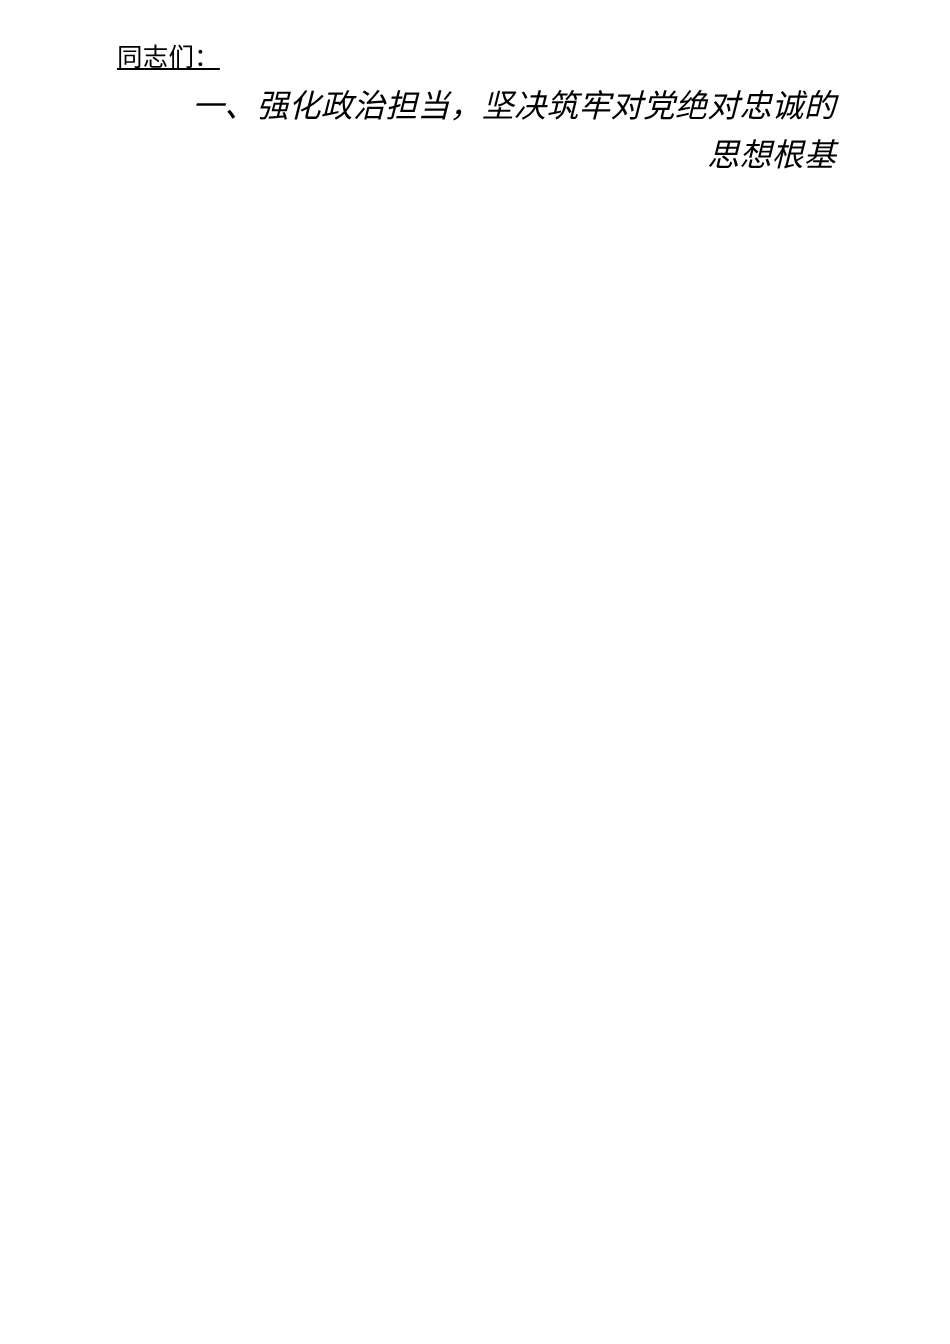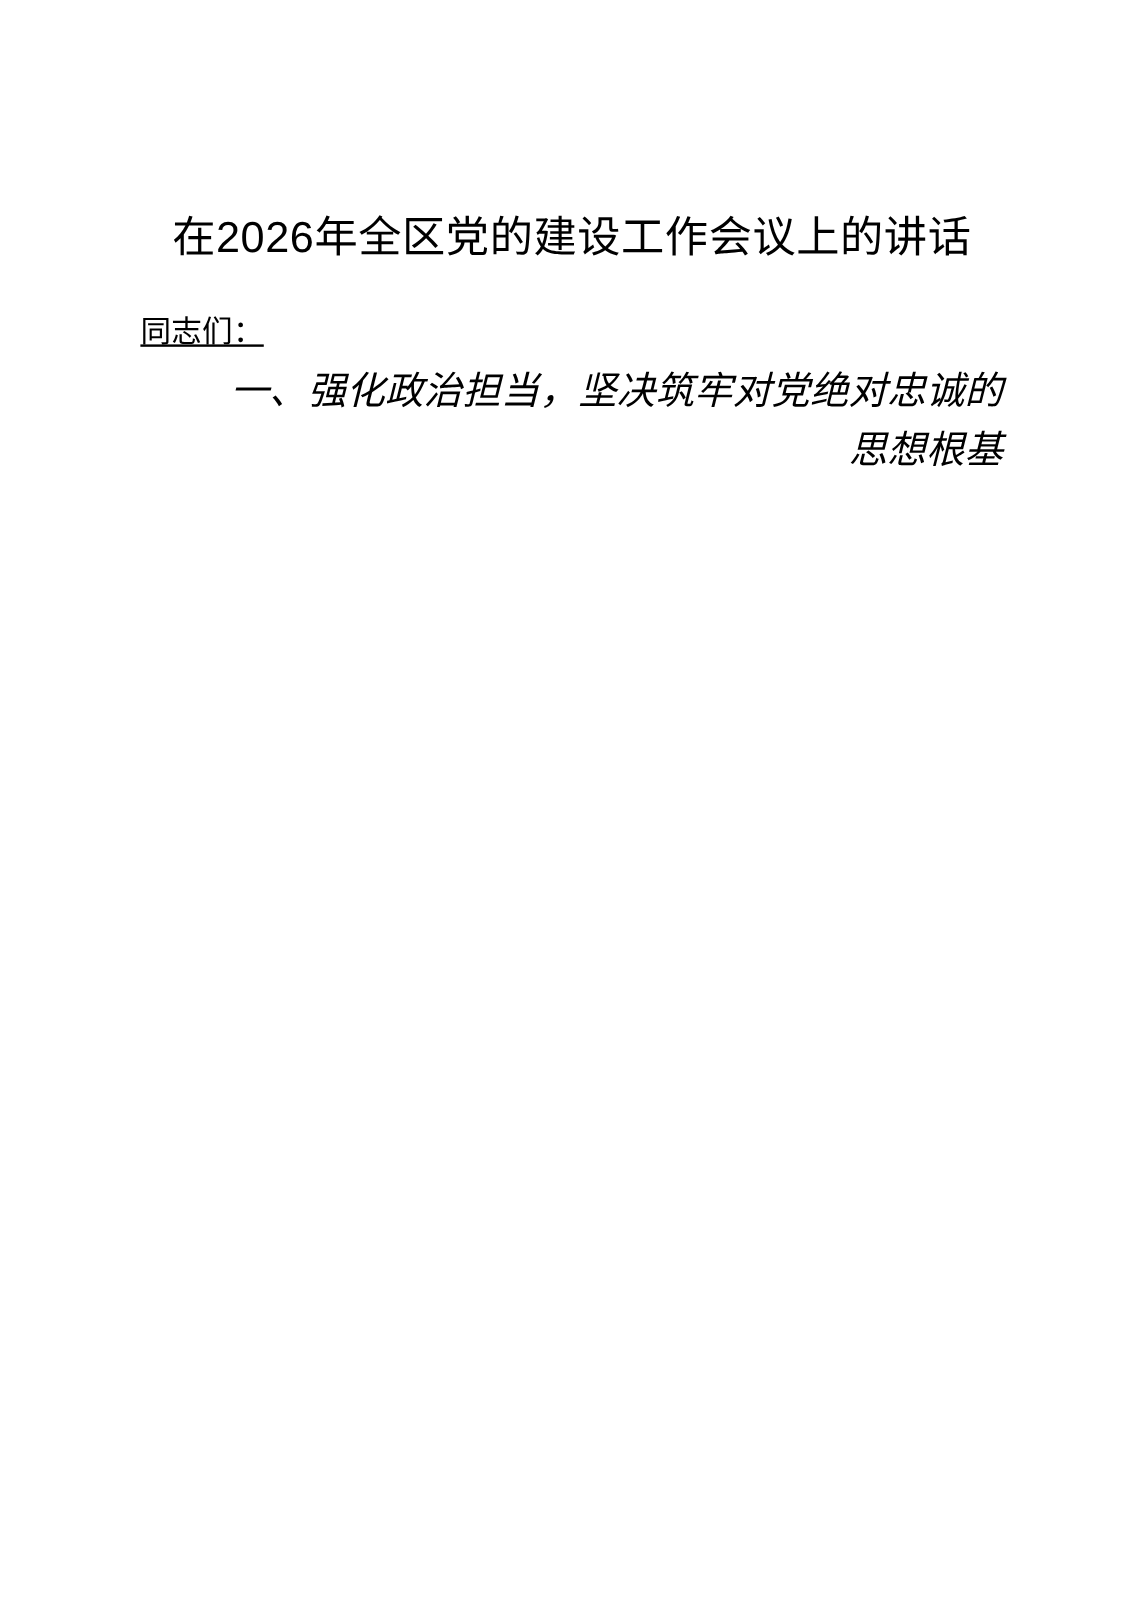--- a/index.html
+++ b/index.html
@@ -84,21 +84,20 @@
   .section-heading + .para {
     margin-top: 0;
   }
 </style>
 </head>
 <body>
 
 <div class="page">
   <div class="content">
 
-    <h1 class="doc-title">在2026年全区党的建设工作会议上的讲话</h1>
 
     <p class="salutation">同志们：</p>
 
 
 
     <p class="section-heading">一、强化政治担当，坚决筑牢对党绝对忠诚的思想根基</p>
 
 
   </div>
 </div>

